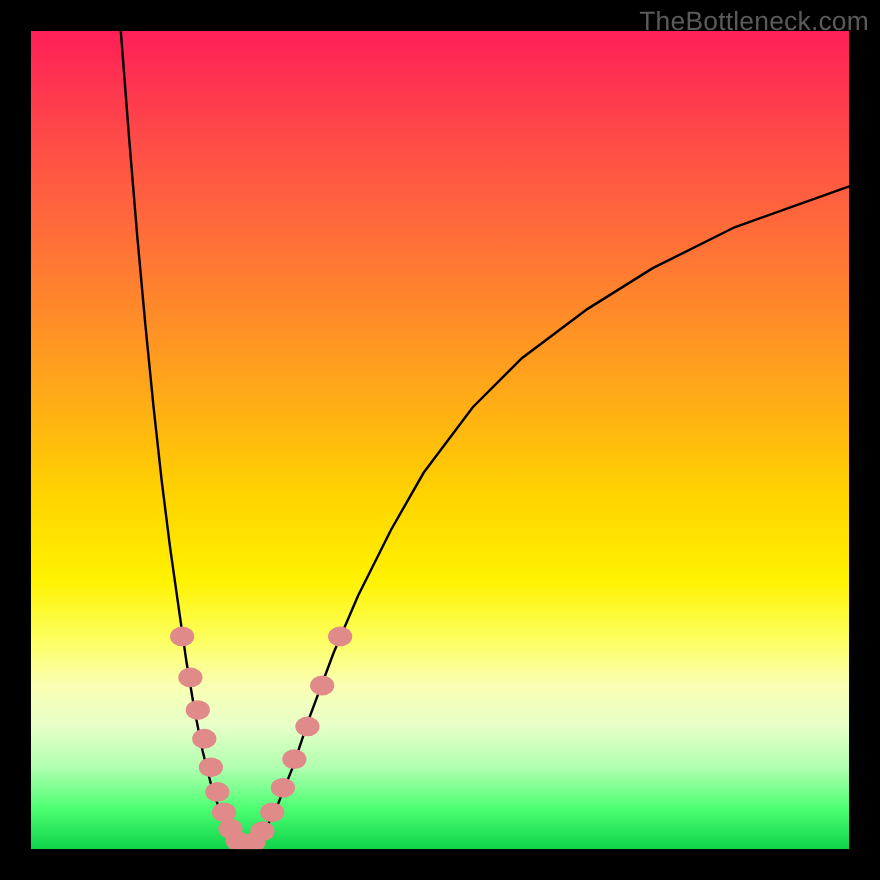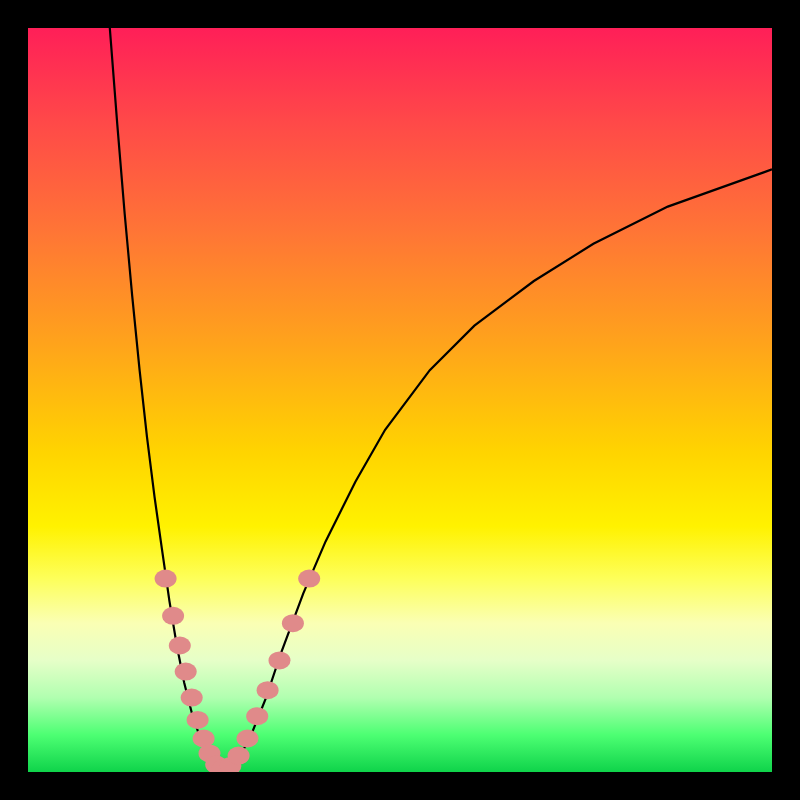--- a/index.html
+++ b/index.html
@@ -93,14 +93,15 @@
           <ellipse cx="219.5" cy="710.5" rx="11" ry="9" fill="#e08a8a" stroke="#c96f6f" stroke-width="0"></ellipse>
           <ellipse cx="229.2" cy="688.2" rx="11" ry="9" fill="#e08a8a" stroke="#c96f6f" stroke-width="0"></ellipse>
           <ellipse cx="239.6" cy="662.2" rx="11" ry="9" fill="#e08a8a" stroke="#c96f6f" stroke-width="0"></ellipse>
           <ellipse cx="251.5" cy="632.4" rx="11" ry="9" fill="#e08a8a" stroke="#c96f6f" stroke-width="0"></ellipse>
           <ellipse cx="264.9" cy="595.2" rx="11" ry="9" fill="#e08a8a" stroke="#c96f6f" stroke-width="0"></ellipse>
           <ellipse cx="281.2" cy="550.6" rx="11" ry="9" fill="#e08a8a" stroke="#c96f6f" stroke-width="0"></ellipse>
         </g>
     </svg>
   </div>
 
+  <div class="watermark">TheBottleneck.com</div>
 
 </div>
 
 </body></html>

